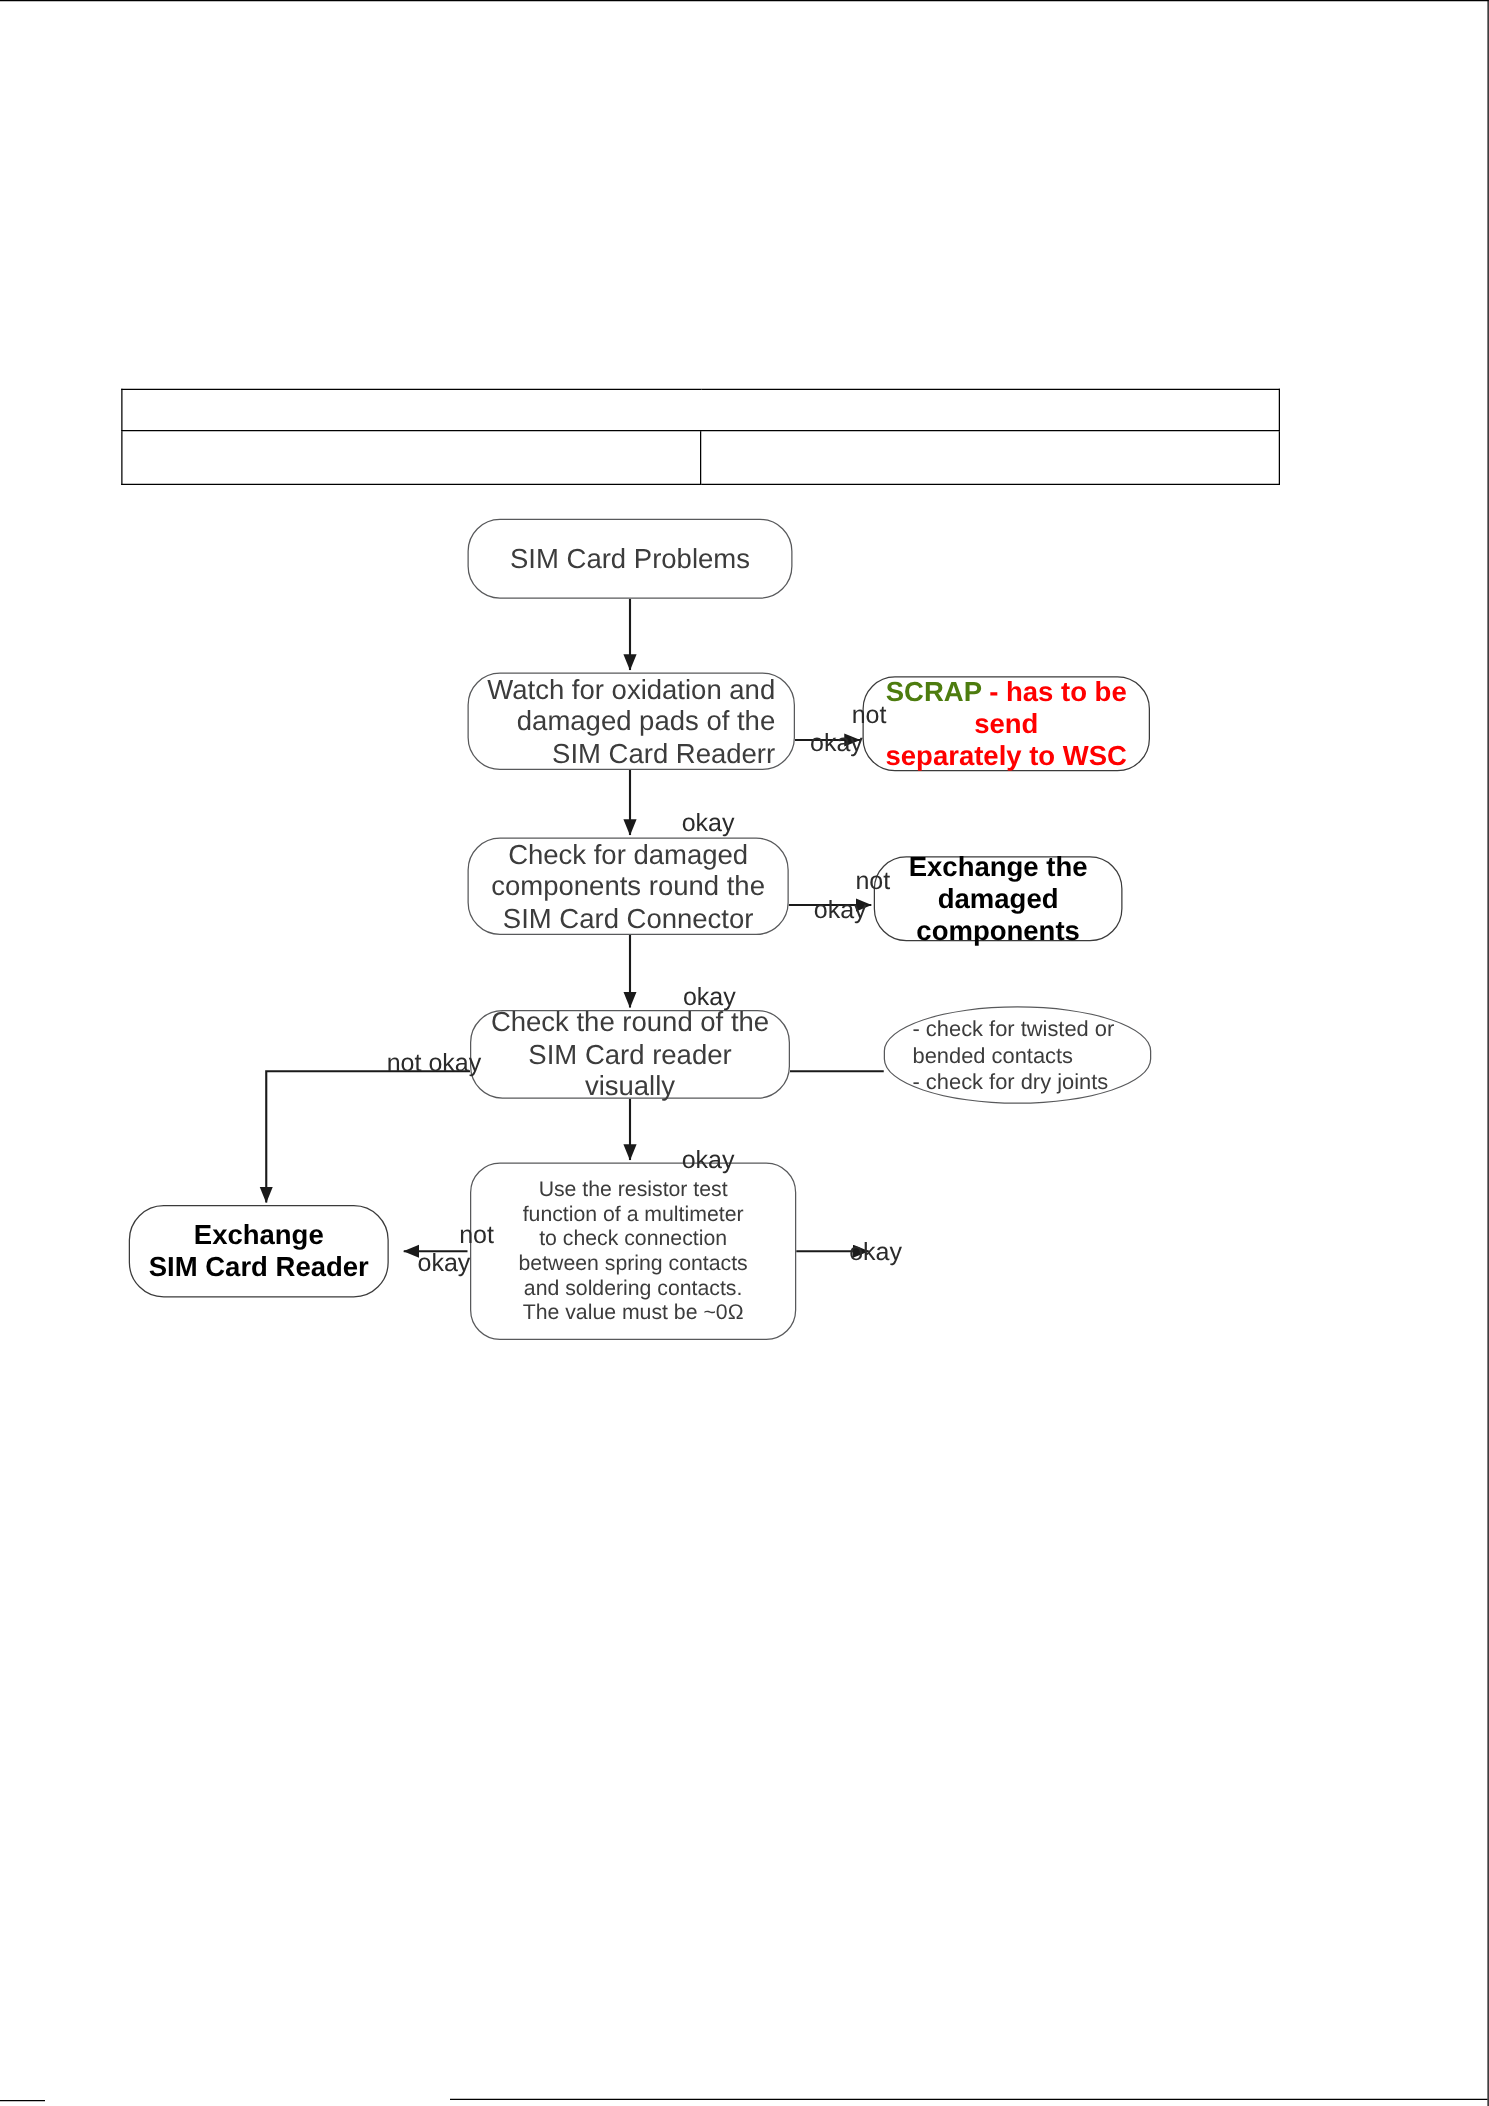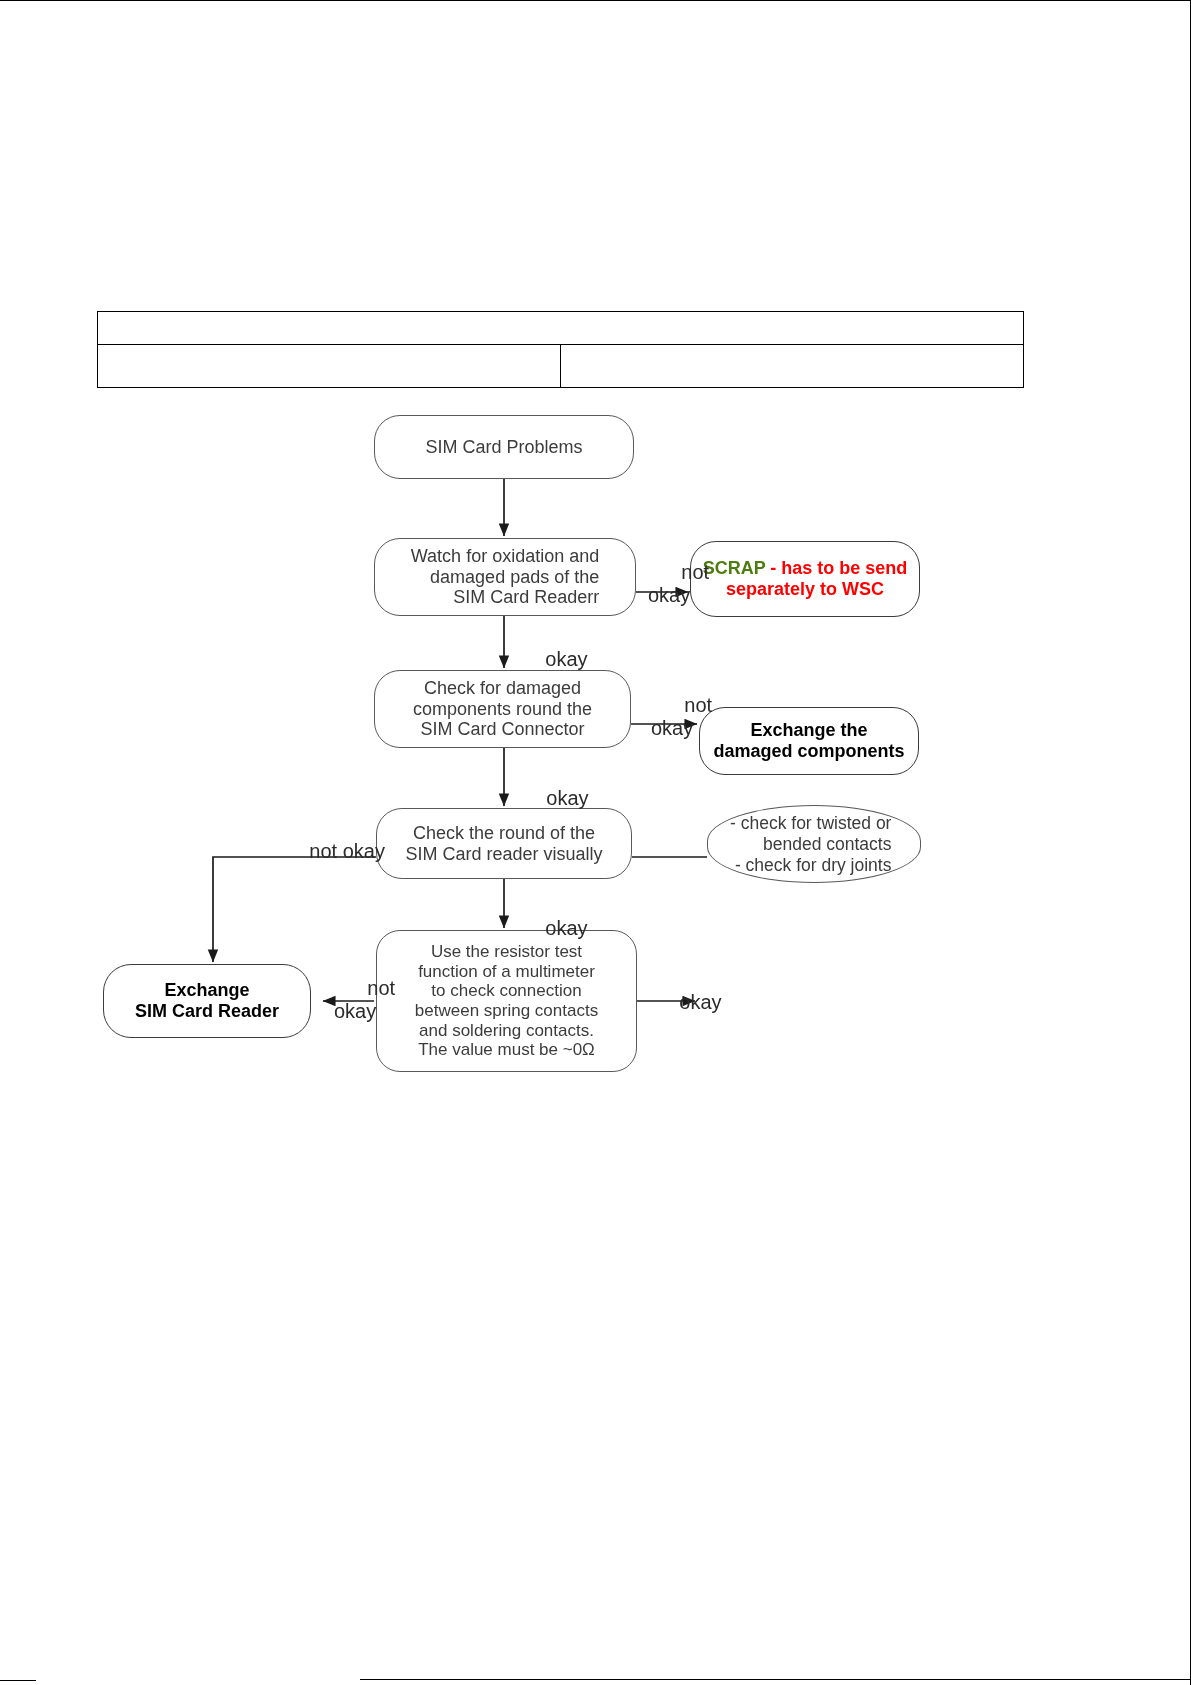--- a/index.html
+++ b/index.html
@@ -59,41 +59,41 @@
     position: absolute;
     box-sizing: border-box;
     border: 1.6px solid #58595b;
     border-radius: 26px;
     background: #ffffff;
     display: flex;
     align-items: center;
     justify-content: center;
     text-align: center;
     color: #3c3c3c;
-    font-size: 18px;
+    font-size: 22px;
     line-height: 1.16;
     padding: 2px 10px;
   }
   .node.bold {
     font-weight: bold;
     color: #000000;
     border-color: #3b3b3b;
   }
   .node.plain { color: #3c3c3c; }
 
   .bubble {
     position: absolute;
     box-sizing: border-box;
     border: 1.5px solid #58595b;
     background: #fff;
     border-radius: 50% / 46%;
     display: flex;
     align-items: center;
     justify-content: flex-start;
-    text-align: right;
+    text-align: left;
     color: #3c3c3c;
     font-size: 17.5px;
     line-height: 1.2;
     padding: 4px 14px 4px 22px;
   }
 
   .edge-label {
     position: absolute;
     font-size: 20px;
     color: #2b2b2b;
@@ -190,21 +190,21 @@
 separately to WSC</span>
       </div>
     </div>
 
     <div class="node plain" style="left:374px; top:670px; width:257px; height:78px;">
       <span style="white-space:pre-line;">Check for damaged
 components round the
 SIM Card Connector</span>
     </div>
 
-    <div class="node bold" style="left:699px; top:707px; width:220px; height:68px;">
+    <div class="node bold" style="left:699px; top:685px; width:199px; height:68px;">
       <span style="white-space:pre-line;">Exchange the
 damaged components</span>
     </div>
 
     <div class="node plain" style="left:376px; top:808px; width:256px; height:71px;">
       <span style="white-space:pre-line;">Check the round of the
 SIM Card reader visually</span>
     </div>
 
     <div class="bubble" style="left:707px; top:805px; width:214px; height:78px;">

